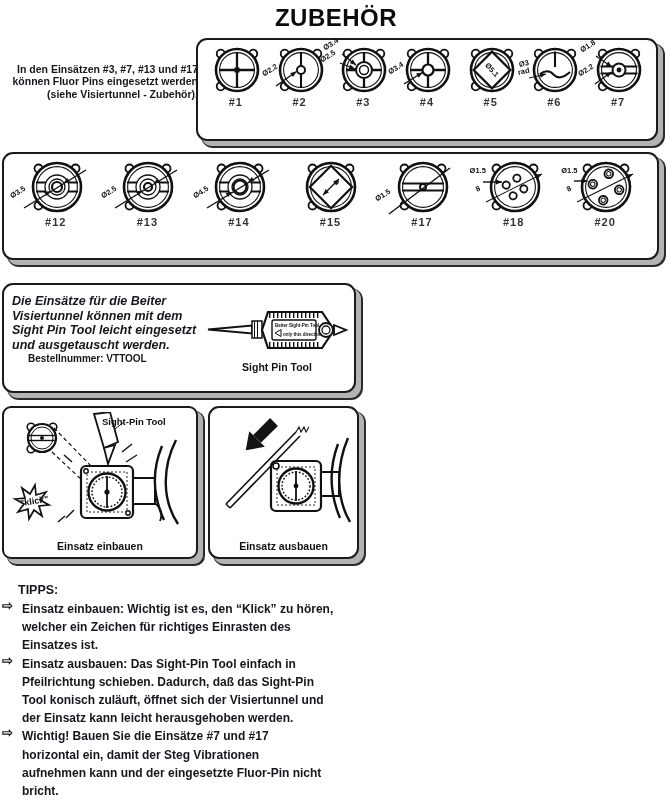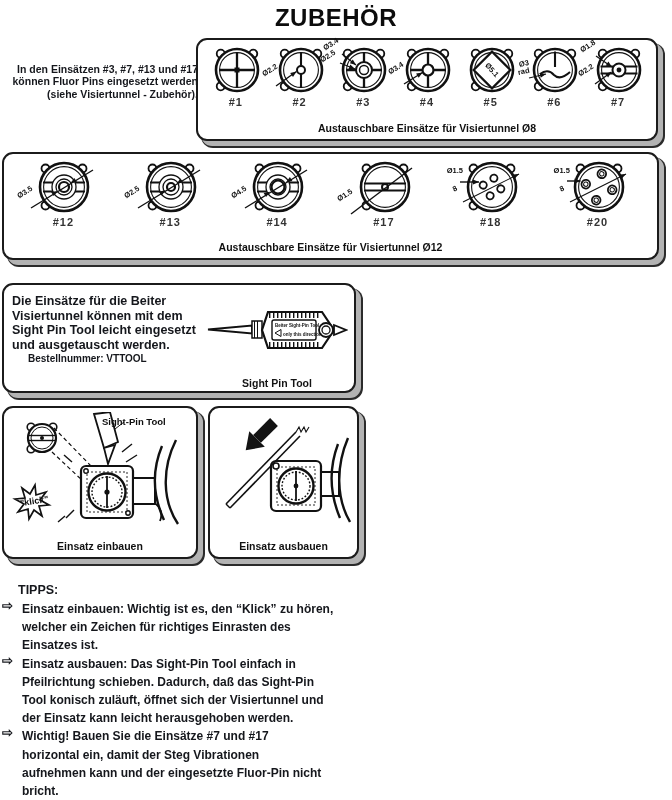--- a/index.html
+++ b/index.html
@@ -12,43 +12,43 @@
   
   #intro{left:2px;top:50px;width:196px;font-size:10.5px;font-weight:bold;
       line-height:12.6px;white-space:pre-line;}
   #intro p{margin:0 0 13px 0;white-space:pre-line;text-align:right;}
   
   .panel{position:absolute;background:#fff;border:2.5px solid #1b1b1b;
       border-radius:11px;box-shadow:5px 5px 0 0 #b3b3b3,6px 6px 0 1px #2b2b2b;}
   #panel-o8{left:196px;top:38px;width:458px;height:99px;}
   #panel-o12{left:2px;top:152px;width:653px;height:104px;}
   #panel-tool{left:2px;top:283px;width:350px;height:106px;}
-  #panel-install{left:2px;top:406px;width:192px;height:149px;}
+  #panel-install{left:2px;top:406px;width:192px;height:149px;border-radius:9px;}
   #panel-remove{left:208px;top:406px;width:147px;height:149px;}
   .panel-caption{position:absolute;left:0;right:0;bottom:5px;text-align:center;
       font-size:10.5px;font-weight:bold;color:#101010;}
   
   .insert-row{position:absolute;left:6px;right:6px;top:4px;display:flex;
       justify-content:space-around;align-items:flex-start;}
   .cell{display:flex;flex-direction:column;align-items:center;}
   .fig{position:relative;}
   .fig svg{display:block;overflow:visible;}
   .dim{position:absolute;font-size:7.5px;font-weight:bold;color:#111;
       white-space:nowrap;transform-origin:left center;z-index:2;}
   .num{margin-top:0px;font-size:11px;font-weight:bold;color:#343434;
       letter-spacing:1px;}
   
   #tool-text{position:absolute;left:8px;top:9px;width:200px;font-size:12.5px;
-      font-weight:bold;line-height:14.5px;white-space:pre-line;}
+      font-weight:bold;line-height:14.5px;white-space:pre-line;font-style:italic;}
   #tool-order{position:absolute;left:24px;top:68px;font-size:10px;font-weight:bold;}
   #tool-fig{position:absolute;left:202px;top:18px;width:142px;height:60px;}
   .tool-plate-line{position:absolute;font-size:4.5px;font-weight:bold;
       white-space:nowrap;color:#111;line-height:5px;}
   #tool-caption{position:absolute;left:202px;top:76px;width:142px;
-      text-align:center;font-size:10.5px;font-weight:bold;color:#141414;margin-top:16px;}
+      text-align:center;font-size:10.5px;font-weight:bold;color:#141414;}
   
   .callout{position:absolute;font-size:9.5px;font-weight:bold;color:#0e0e0e;
       white-space:nowrap;}
   #klick-label{transform:rotate(-9deg);font-size:9px;}
   
   #tips{left:18px;top:583px;width:386px;}
   #tips-heading{font-size:12.5px;font-weight:bold;margin-bottom:2px;}
   .tip-item{position:relative;padding-left:4px;margin:0;}
   .tip-arrow{position:absolute;left:-16px;top:-1px;font-size:13px;font-weight:bold;}
   .tip-text{font-size:12px;font-weight:bold;line-height:15.2px;white-space:pre-line;}
@@ -186,21 +186,20 @@
             <circle cx="30" cy="26" r="2.4" fill="#111" stroke="#111" stroke-width="0.1"></circle>
             <line x1="7" y1="12" x2="23" y2="23" stroke="#111" stroke-width="1.2"></line>
             <polygon points="23,23 16.7,21.6 19.4,17.6" fill="#111"></polygon>
             <line x1="6" y1="40" x2="22.5" y2="28" stroke="#111" stroke-width="1.2"></line>
             <polygon points="22.5,28 19.1,33.5 16.2,29.6" fill="#111"></polygon>
           </svg>
         </div>
         <div class="num">#7</div>
       </div>
     </div>
-  <div class="panel-caption">Austauschbare Einsätze für Visiertunnel Ø8</div>
 </div>
 
 <div id="panel-o12" class="panel">
   <div class="insert-row" id="row-o12">
       <div class="cell">
         <div class="fig" style="width:62px;height:58px">
           <div class="dim" style="left:-14px;top:34px;transform:rotate(-33deg)">Ø3.5</div>
           <svg width="62" height="58" viewBox="0 0 62 58">
             <circle cx="13.5" cy="10.5" r="4" fill="#fff" stroke="#111" stroke-width="1.8"></circle>
             <circle cx="50.5" cy="10.5" r="4" fill="#fff" stroke="#111" stroke-width="1.8"></circle>
@@ -253,20 +252,37 @@
             <line x1="11" y1="33.5" x2="53" y2="33.5" stroke="#111" stroke-width="2.2"></line>
             <circle cx="32" cy="29" r="12" fill="#fff" stroke="#111" stroke-width="1.3"></circle>
             <circle cx="32" cy="29" r="8" fill="#fff" stroke="#111" stroke-width="1.3"></circle>
             <circle cx="32" cy="29" r="6.5" fill="#fff" stroke="#111" stroke-width="2.2"></circle>
             <line x1="-1" y1="50" x2="61" y2="12" stroke="#111" stroke-width="1.4"></line>
             <polygon points="24,33.8 20.1,39.0 17.6,34.9" fill="#111"></polygon>
             <polygon points="40,24.2 43.9,19.0 46.4,23.1" fill="#111"></polygon>
           </svg>
         </div>
         <div class="num">#14</div>
+      </div>
+      <div class="cell">
+        <div class="fig" style="width:62px;height:58px">
+          <svg width="62" height="58" viewBox="0 0 62 58">
+            <circle cx="13.5" cy="10.5" r="4" fill="#fff" stroke="#111" stroke-width="1.8"></circle>
+            <circle cx="50.5" cy="10.5" r="4" fill="#fff" stroke="#111" stroke-width="1.8"></circle>
+            <circle cx="13.5" cy="47.5" r="4" fill="#fff" stroke="#111" stroke-width="1.8"></circle>
+            <circle cx="32" cy="29" r="24" fill="#fff" stroke="#111" stroke-width="2.6"></circle>
+            <circle cx="32" cy="29" r="20.4" fill="none" stroke="#111" stroke-width="1.1"></circle>
+            <rect x="17" y="14" width="30" height="30" fill="#fff" stroke="#111" stroke-width="2.2" transform="rotate(45 32 29)"></rect>
+            <line x1="24" y1="37" x2="40" y2="21" stroke="#111" stroke-width="1.3"></line>
+            <polygon points="40,21 37.5,26.9 34.1,23.5" fill="#111"></polygon>
+            <polygon points="24,37 26.5,31.1 29.9,34.5" fill="#111"></polygon>
+            <text x="33" y="24" font-size="6.5" font-weight="bold" fill="#111" text-anchor="middle" transform="rotate(45 32 29)">9</text>
+          </svg>
+        </div>
+        <div class="num">#15</div>
       </div>
       <div class="cell">
         <div class="fig" style="width:62px;height:58px">
           <div class="dim" style="left:-15px;top:37px;transform:rotate(-33deg)">Ø1.5</div>
           <svg width="62" height="58" viewBox="0 0 62 58">
             <circle cx="13.5" cy="10.5" r="4" fill="#fff" stroke="#111" stroke-width="1.8"></circle>
             <circle cx="50.5" cy="10.5" r="4" fill="#fff" stroke="#111" stroke-width="1.8"></circle>
             <circle cx="13.5" cy="47.5" r="4" fill="#fff" stroke="#111" stroke-width="1.8"></circle>
             <circle cx="32" cy="29" r="24" fill="#fff" stroke="#111" stroke-width="2.6"></circle>
             <circle cx="32" cy="29" r="20.4" fill="none" stroke="#111" stroke-width="1.1"></circle>
@@ -324,21 +340,20 @@
             </g>
             <line x1="0" y1="23" x2="13.5" y2="23" stroke="#111" stroke-width="1.4"></line>
             <polygon points="13.5,23 7.5,25.4 7.5,20.6" fill="#111"></polygon>
             <line x1="3" y1="44" x2="59" y2="16" stroke="#111" stroke-width="1.1"></line>
             <polygon points="59,16 54.7,20.8 52.6,16.5" fill="#111"></polygon>
           </svg>
         </div>
         <div class="num">#20</div>
       </div>
     </div>
-  <div class="panel-caption">Austauschbare Einsätze für Visiertunnel Ø12</div>
 </div>
 
 <div id="panel-tool" class="panel">
   <div id="tool-text">Die Einsätze für die Beiter
 Visiertunnel können mit dem
 Sight Pin Tool leicht eingesetzt
 und ausgetauscht werden.</div>
   <div id="tool-order">Bestellnummer: VTTOOL</div>
   <div id="tool-fig">
     <svg width="142" height="56" viewBox="0 0 142 56">

